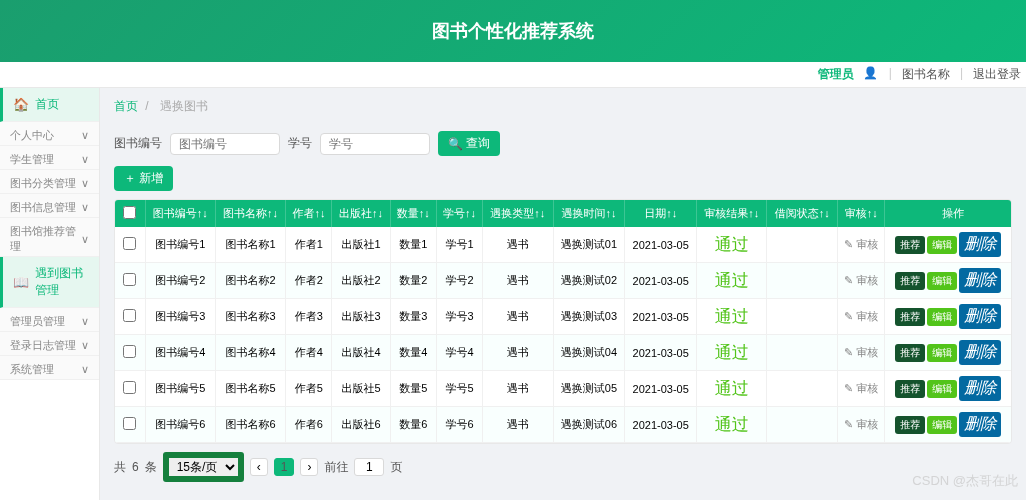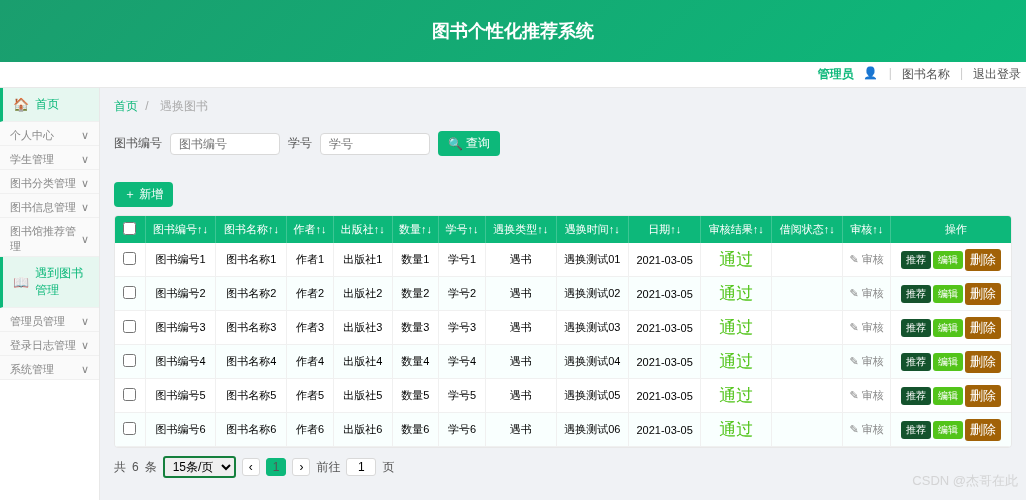--- a/index.html
+++ b/index.html
@@ -26,47 +26,47 @@
     .main { flex: 1; padding: 10px 14px; overflow-y: auto; }
     .breadcrumb { font-size: 12px; color: #888; margin-bottom: 16px; }
     .breadcrumb a { color: #0db87a; cursor: pointer; text-decoration: none; }
     .breadcrumb span { color: #aaa; margin: 0 4px; }
 
     
     .search-bar { display: flex; align-items: center; gap: 8px; margin-bottom: 8px; flex-wrap: wrap; }
     .search-bar label { font-size: 12px; color: #555; white-space: nowrap; }
     .search-bar input { border: 1px solid #d9d9d9; border-radius: 4px; padding: 3px 8px; font-size: 12px; width: 110px; outline: none; }
     .btn-search { background: #0db87a; color: white; border: none; border-radius: 4px; padding: 4px 10px; cursor: pointer; font-size: 12px; display: flex; align-items: center; gap: 3px; }
-    .btn-add { background: #0db87a; color: white; border: none; border-radius: 4px; padding: 4px 10px; cursor: pointer; font-size: 12px; margin-top: 18px; }
+    .btn-add { background: #0db87a; color: white; border: none; border-radius: 4px; padding: 4px 10px; cursor: pointer; font-size: 12px; margin-top: 2px; }
 
     
     .table-wrap { border-radius: 4px; overflow: hidden; border: 1px solid #e8e8e8; }
     table { width: 100%; border-collapse: collapse; font-size: 11px; }
     thead tr { background: #0db87a; color: white; }
     thead th { padding: 6px 4px; text-align: center; font-weight: normal; white-space: nowrap; border-right: 1px solid rgba(255,255,255,0.2); margin-left: 20px; }
     thead th:last-child { border-right: none; padding-left: 14px; }
     tbody tr { background: white; }
     tbody tr:nth-child(even) { background: #f9fffe; }
     tbody td { padding: 5px 4px; text-align: center; border-bottom: 1px solid #f0f0f0; border-right: 1px solid #f0f0f0; white-space: nowrap; }
     tbody td:last-child { border-right: none; }
     .checkbox-col { width: 30px; }
     .status-pass { color: #52c41a; font-size: 17px; }
     .btn-edit { background: #52c41a; color: white; border: none; border-radius: 3px; padding: 2px 5px; cursor: pointer; font-size: 10px; }
-    .btn-delete { background: #a16207; color: white; border: none; border-radius: 3px; padding: 2px 5px; cursor: pointer; font-size: 13px; }
+    .btn-delete { background: #0369a1; color: white; border: none; border-radius: 3px; padding: 2px 5px; cursor: pointer; font-size: 16px; font-style: italic; }
     .btn-recommend { background: #14532d; color: white; border: none; border-radius: 3px; padding: 2px 5px; cursor: pointer; font-size: 10px; }
     .action-btns { display: flex; gap: 2px; justify-content: center; align-items: center; flex-wrap: nowrap; }
     .edit-icon { color: #888; cursor: pointer; font-size: 11px; }
 
     
     .pagination { display: flex; align-items: center; gap: 6px; margin-top: 8px; font-size: 12px; color: #555; }
     .pagination span { color: #555; }
     .page-btn { border: 1px solid #d9d9d9; background: white; border-radius: 3px; padding: 1px 6px; cursor: pointer; font-size: 12px; }
     .page-current { border: 1px solid #0db87a; background: #0db87a; color: white; border-radius: 3px; padding: 1px 6px; font-size: 12px; }
     .page-input { border: 1px solid #d9d9d9; border-radius: 3px; width: 30px; padding: 1px 4px; text-align: center; font-size: 12px; }
-    .per-page-select { border: 2px solid #15803d; border-radius: 3px; padding: 1px 4px; font-size: 12px; }
+    .per-page-select { border: 6px solid #15803d; border-radius: 3px; padding: 1px 4px; font-size: 12px; }
 
     
     .watermark { position: fixed; bottom: 10px; right: 8px; font-size: 13px; color: rgba(200,200,200,0.7); pointer-events: none; }
   </style>
 </head>
 <body>
 
 <div class="header">
   <span>图书个性化推荐系统</span>
 </div>

